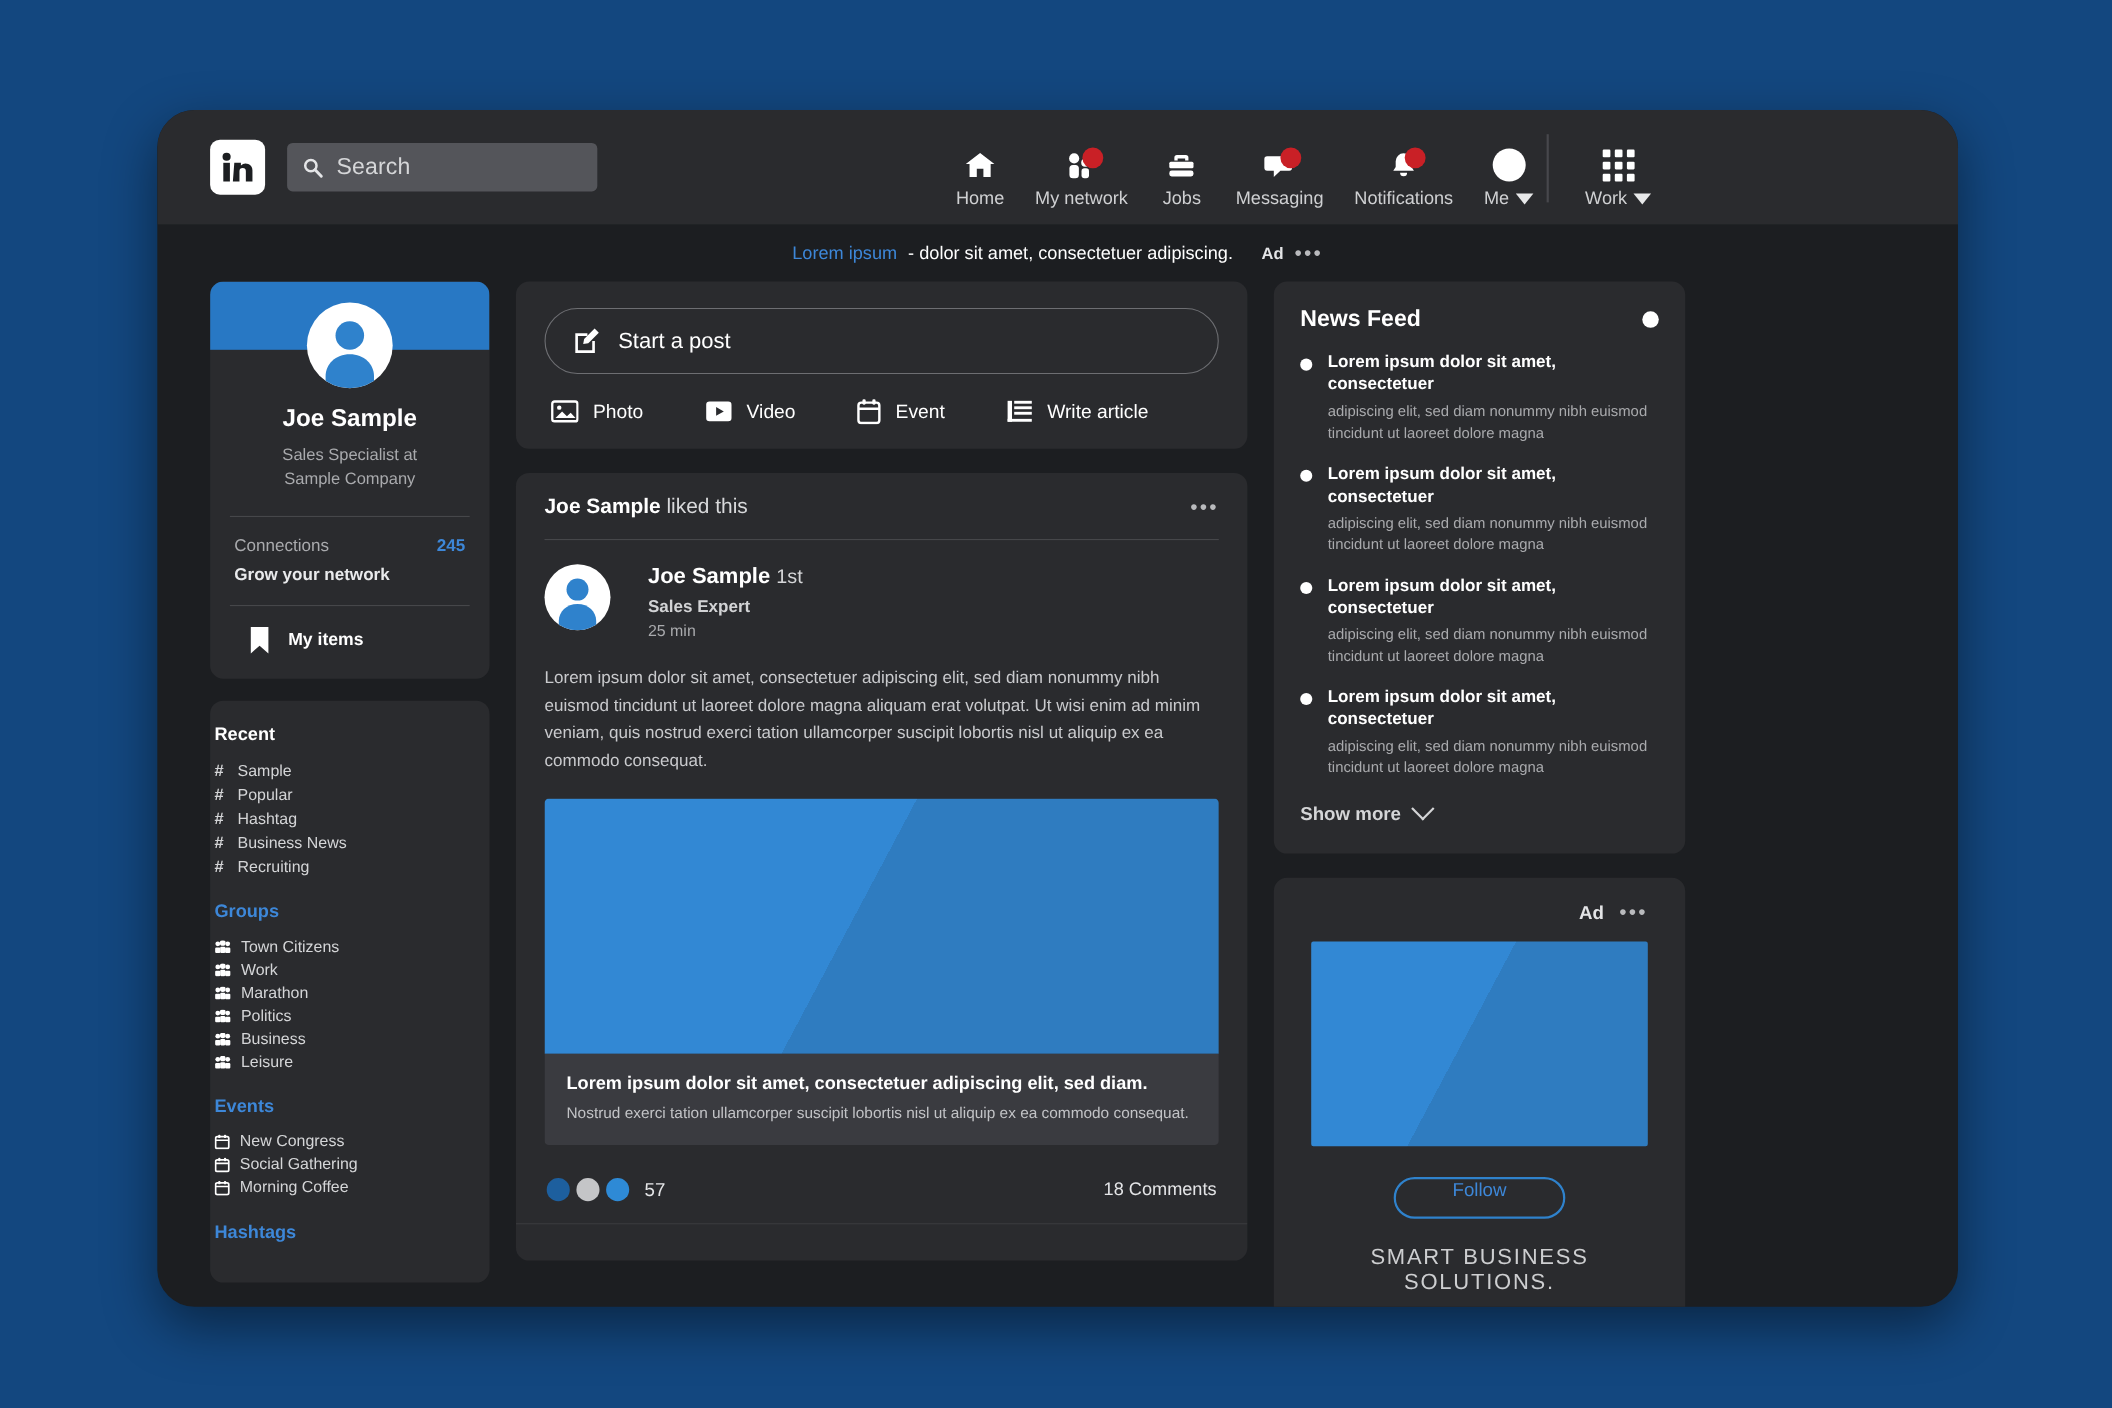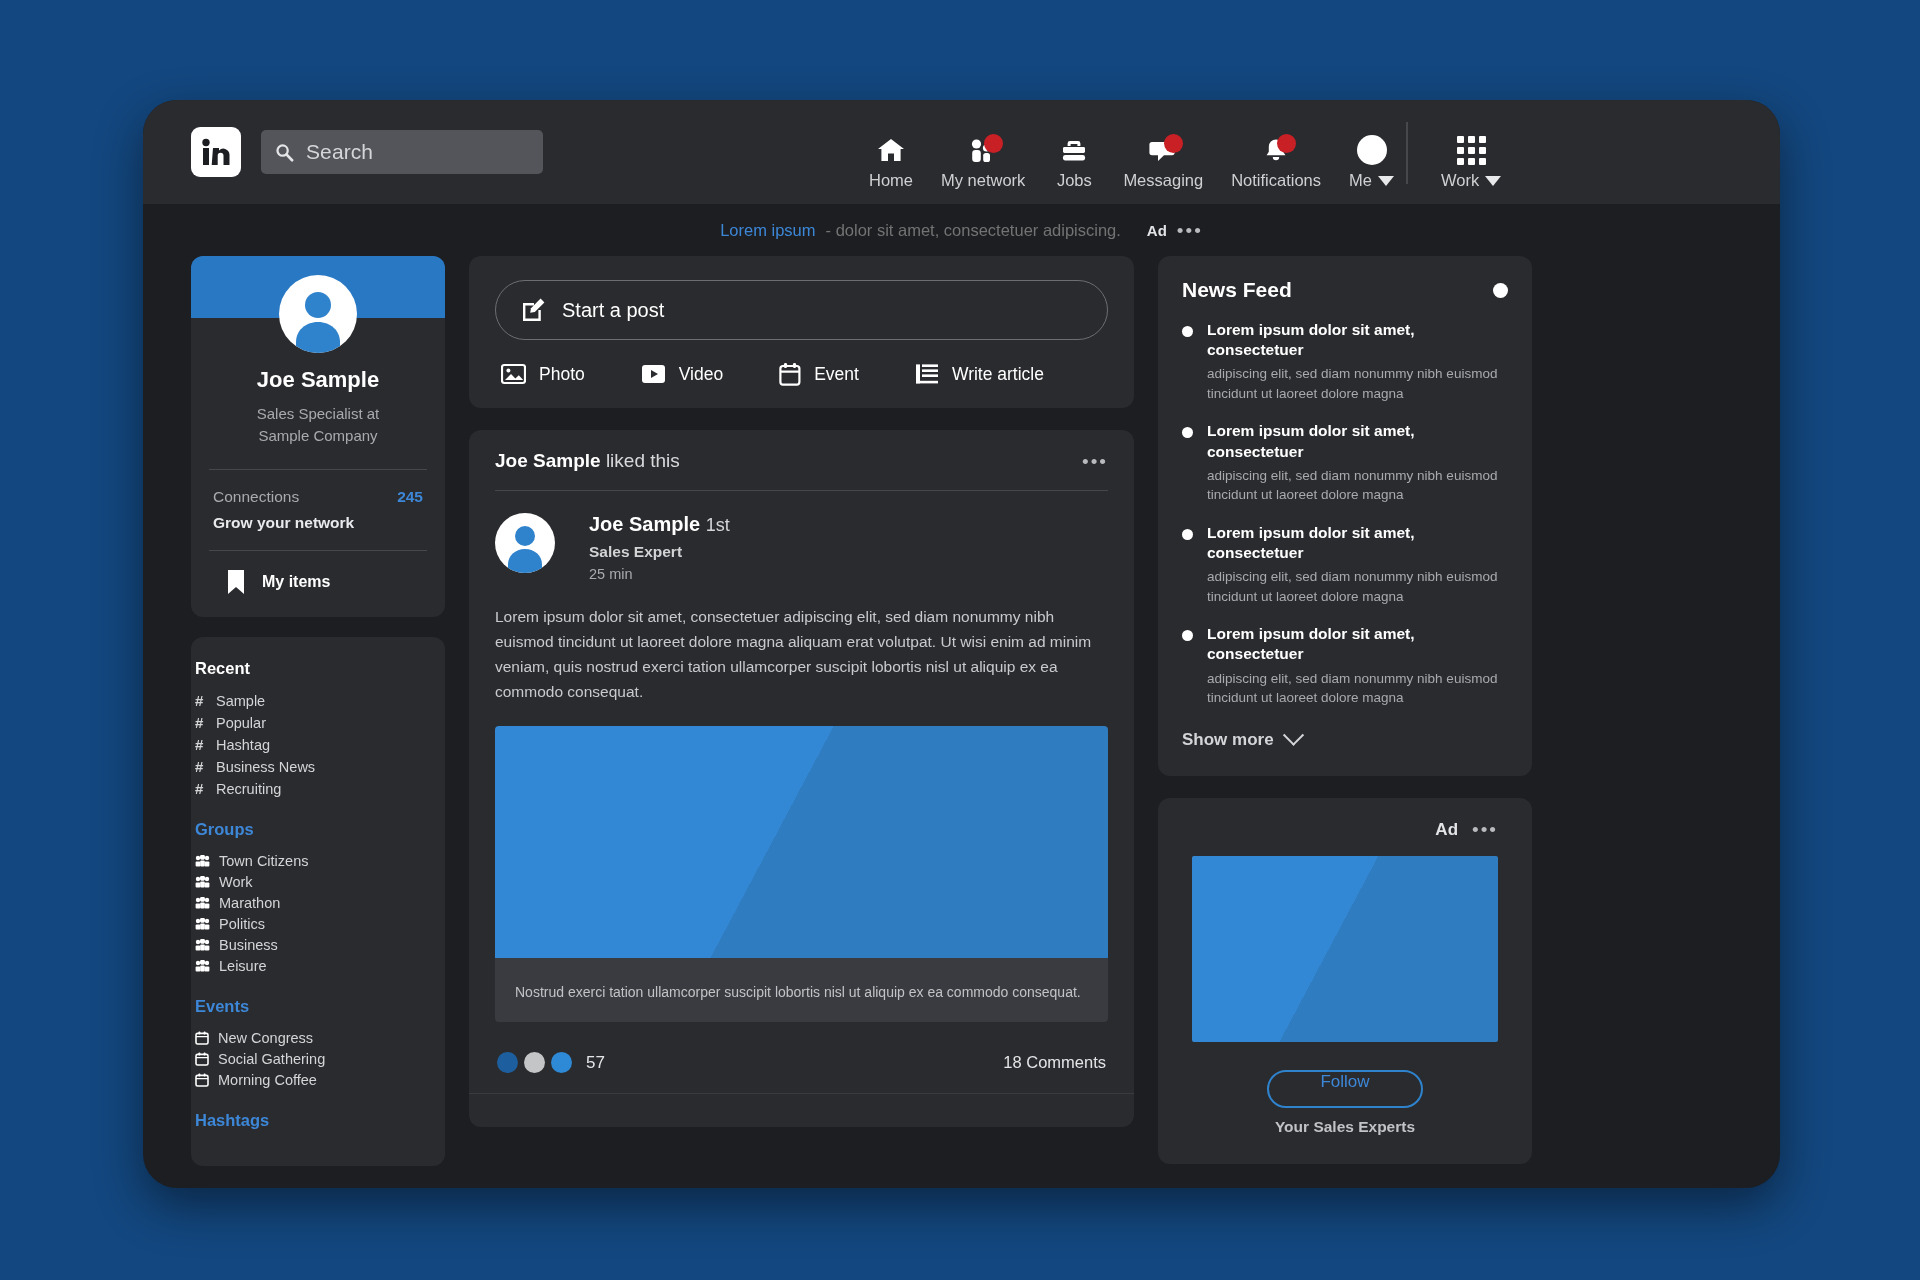--- a/index.html
+++ b/index.html
@@ -117,21 +117,21 @@
   .grid-ico i { background: #ffffff; border-radius: 1px; display:block; }
 
   
   .adbar {
     height: 52px;
     display: flex; align-items: center; justify-content: center;
     gap: 10px;
     font-size: 16.5px;
   }
   .adbar .blue { color: #3d87d8; }
-  .adbar .grey { color: #737373; }
+  .adbar .grey { color: #ffffff; }
   .adbar .adlbl { color: #e3e4e6; font-weight: bold; margin-left: 16px; font-size: 15px;}
   .dots-h { color: #b9babd; letter-spacing: 2px; font-size: 19px; line-height: 1;}
 
   
   .content {
     display: flex;
     gap: 24px;
     padding: 0 48px;
     align-items: flex-start;
   }
@@ -693,20 +693,21 @@
             <div class="ph-title">Sales Expert</div>
             <div class="ph-time">25 min</div>
           </div>
         </div>
 
         <div class="post-body">Lorem ipsum dolor sit amet, consectetuer adipiscing elit, sed diam nonummy nibh euismod tincidunt ut laoreet dolore magna aliquam erat volutpat. Ut wisi enim ad minim veniam, quis nostrud exerci tation ullamcorper suscipit lobortis nisl ut aliquip ex ea commodo consequat.</div>
 
         <div class="post-media">
           <div class="media-img"></div>
           <div class="media-cap">
+            <h4>Lorem ipsum dolor sit amet, consectetuer adipiscing elit, sed diam.</h4>
             <p>Nostrud exerci tation ullamcorper suscipit lobortis nisl ut aliquip ex ea commodo consequat.</p>
           </div>
         </div>
 
         <div class="react-row">
           <div class="react-left">
             <div class="rc b1"></div>
             <div class="rc b2"></div>
             <div class="rc b3"></div>
             <span class="react-cnt">57</span>
@@ -762,18 +763,19 @@
 
       <div class="card ad-card">
         <div class="ad-top">
           <span class="ad-lbl">Ad</span>
           <span class="dots-h">•••</span>
         </div>
         <div class="ad-img"></div>
         <div class="follow-btn">
           <span>Follow</span>
         </div>
+        <div class="ad-h">SMART BUSINESS SOLUTIONS.</div>
         <div class="ad-sub">Your Sales Experts</div>
       </div>
     </div>
 
   </div>
 </div>
 
 </body></html>

